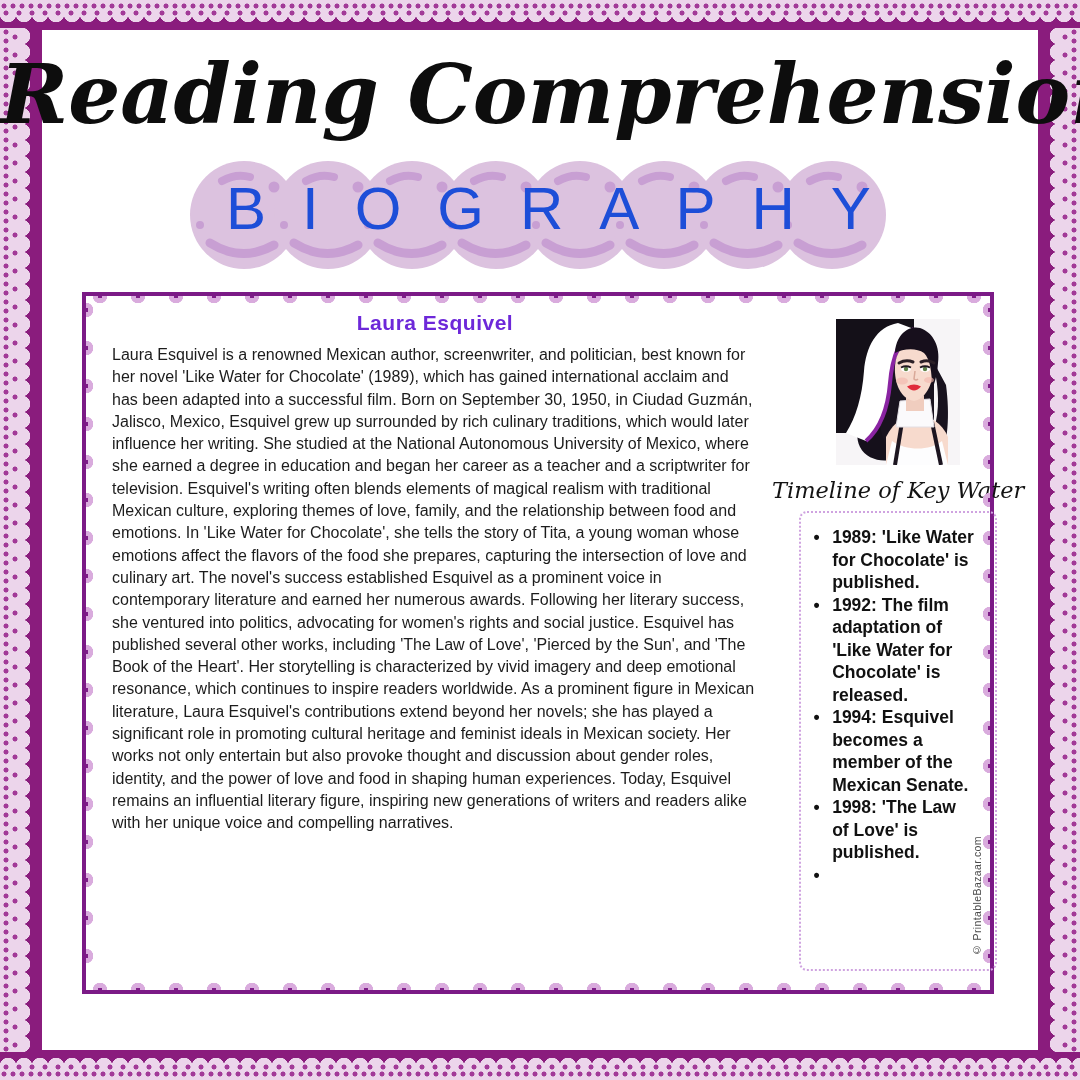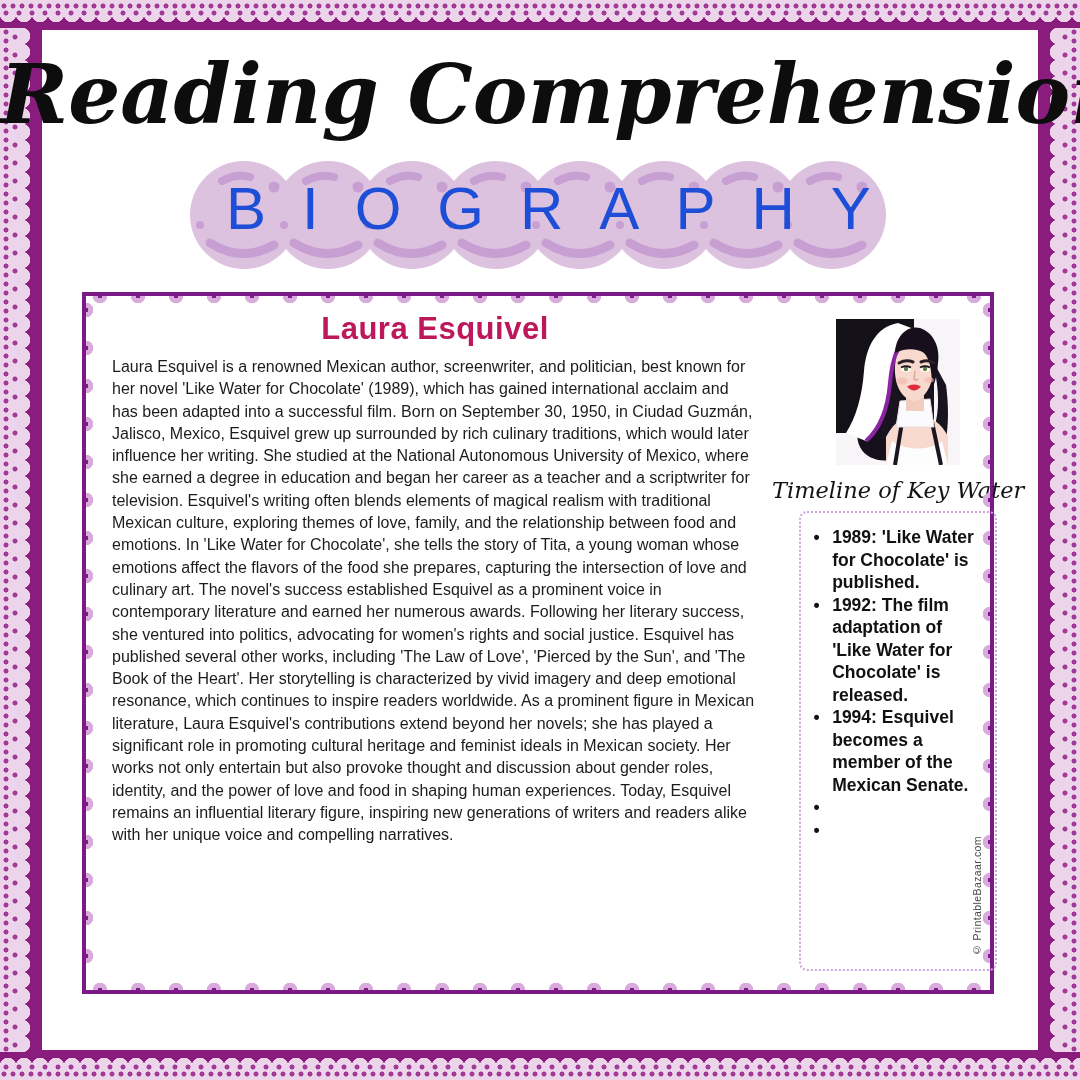--- a/index.html
+++ b/index.html
@@ -80,22 +80,22 @@
   .m-left { left:0; top:4px; bottom:4px; width:9px;
     background-image: radial-gradient(circle at 0px 10px, #7e1d88 0 2.2px, #d9abdd 2.2px 7px, transparent 7.5px);
     background-size:9px 38px; background-repeat:repeat-y; }
   .m-right { right:0; top:4px; bottom:4px; width:9px;
     background-image: radial-gradient(circle at 9px 10px, #7e1d88 0 2.2px, #d9abdd 2.2px 7px, transparent 7.5px);
     background-size:9px 38px; background-repeat:repeat-y; }
 
   .box-body { display:flex; gap:14px; height:100%; padding:13px 14px 0 26px; }
   .text-col { width:646px; flex:none; }
   .article-heading {
-    font-size:31px; font-weight:bold; letter-spacing:0.5px;
-    text-align:center; color:#be185d; margin:2px 0 9px 0;
+    font-size:21px; font-weight:bold; letter-spacing:0.5px;
+    text-align:center; color:#6d28d9; margin:2px 0 9px 0;
   }
   .body-text { font-size:16px; line-height:22.3px; color:#1c1c1c; text-align:left; }
 
   .side-col { flex:1; display:flex; flex-direction:column; align-items:center; }
   .portrait { width:124px; height:146px; margin-top:10px; }
   .tl-heading {
     margin-top:12px; font-family:"DejaVu Serif", serif; font-style:italic;
     font-size:22.5px; color:#131313; white-space:nowrap;
   }
   .tl-box {
@@ -224,20 +224,21 @@
             <li>
               <span class="blt">•</span>
               <span class="evt">1992: The film adaptation of 'Like Water for Chocolate' is released.</span>
             </li>
             <li>
               <span class="blt">•</span>
               <span class="evt">1994: Esquivel becomes a member of the Mexican Senate.</span>
             </li>
             <li>
               <span class="blt">•</span>
+              <span class="evt">1998: 'The Law of Love' is published.</span>
             </li>
             <li>
               <span class="blt">•</span>
             </li>
           </ul>
         </div>
       </div>
     </div>
 
     <div class="copyright">© PrintableBazaar.com</div>

